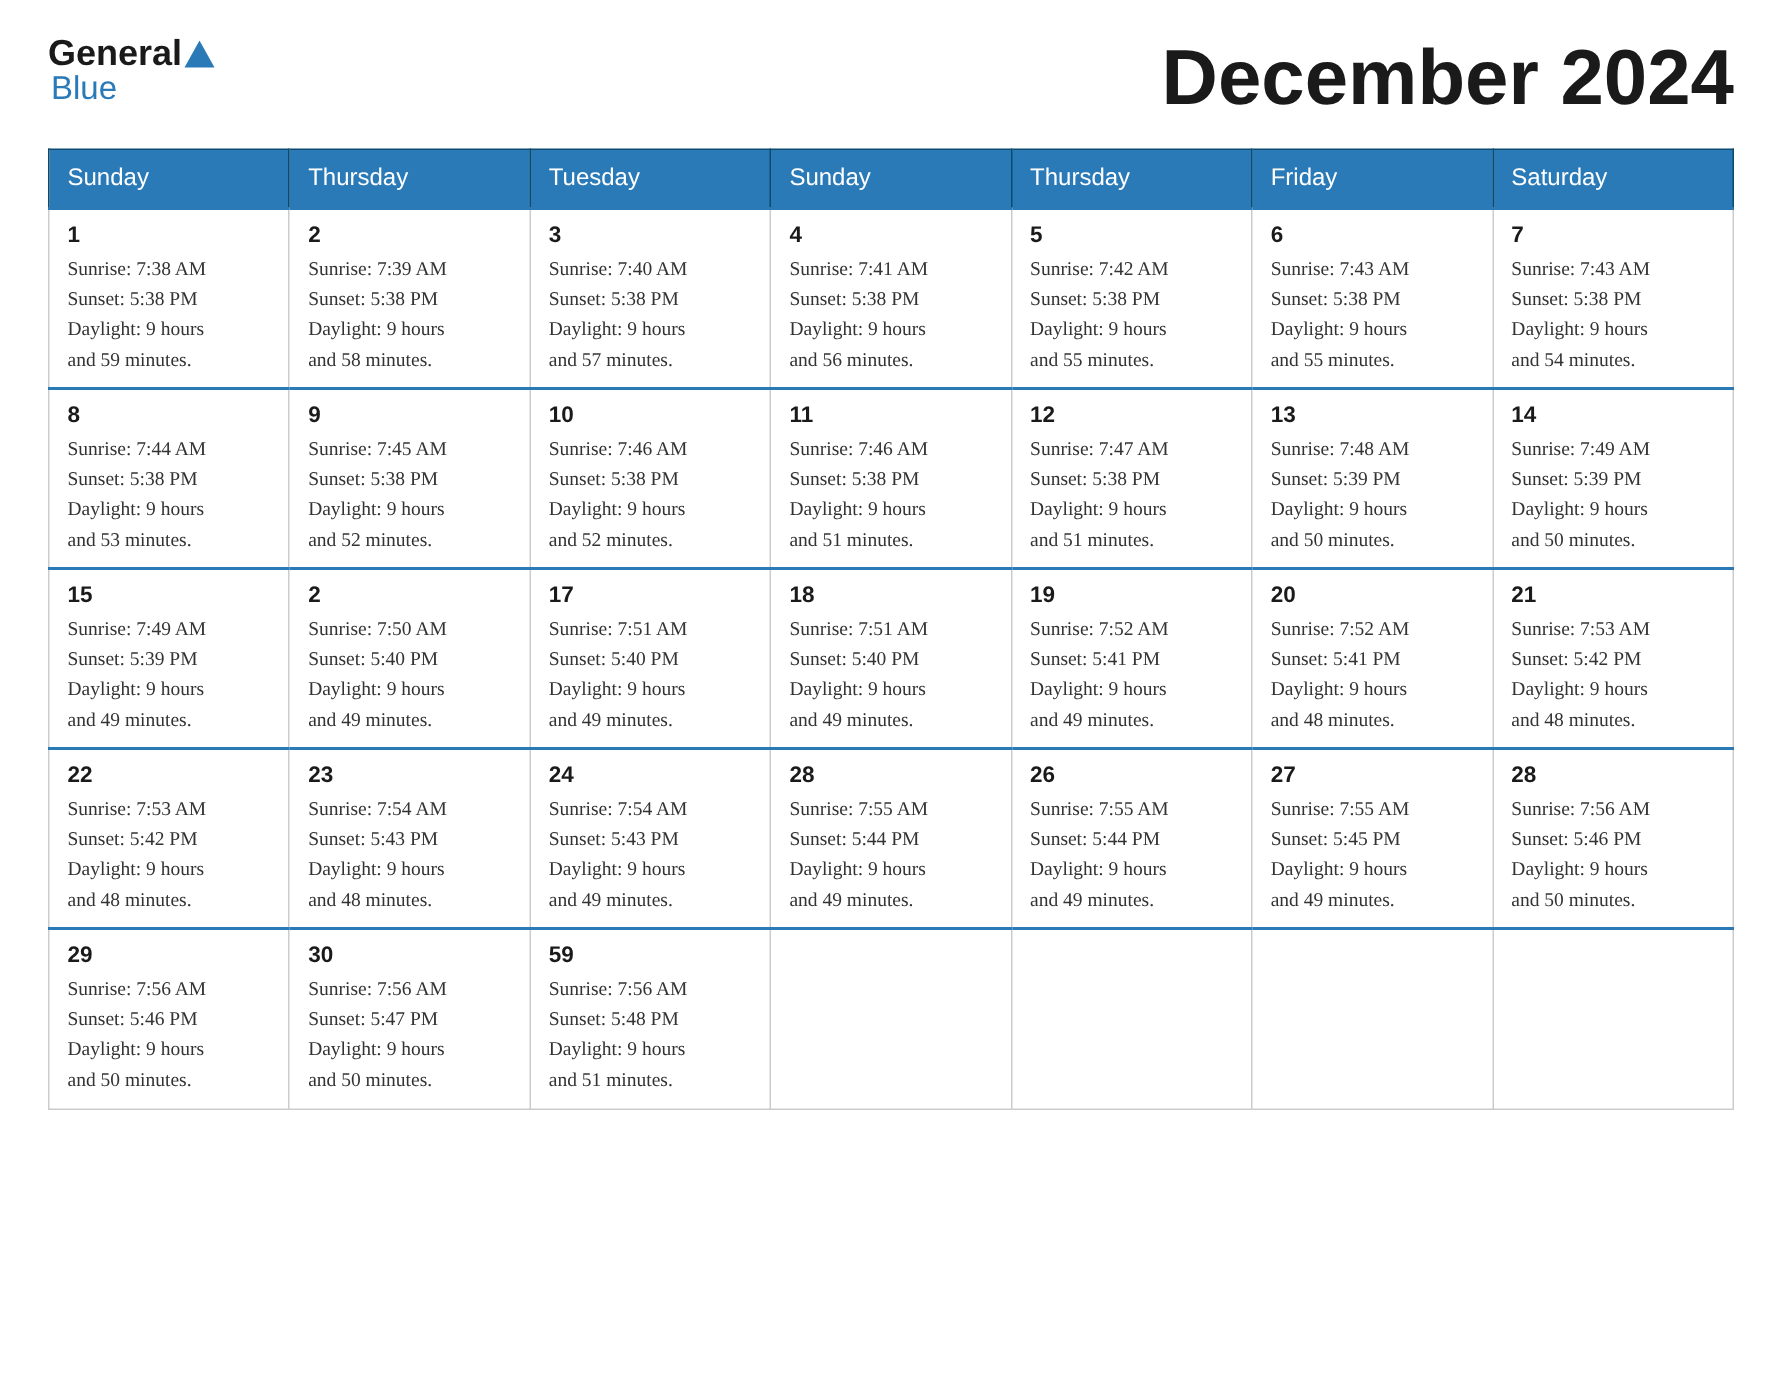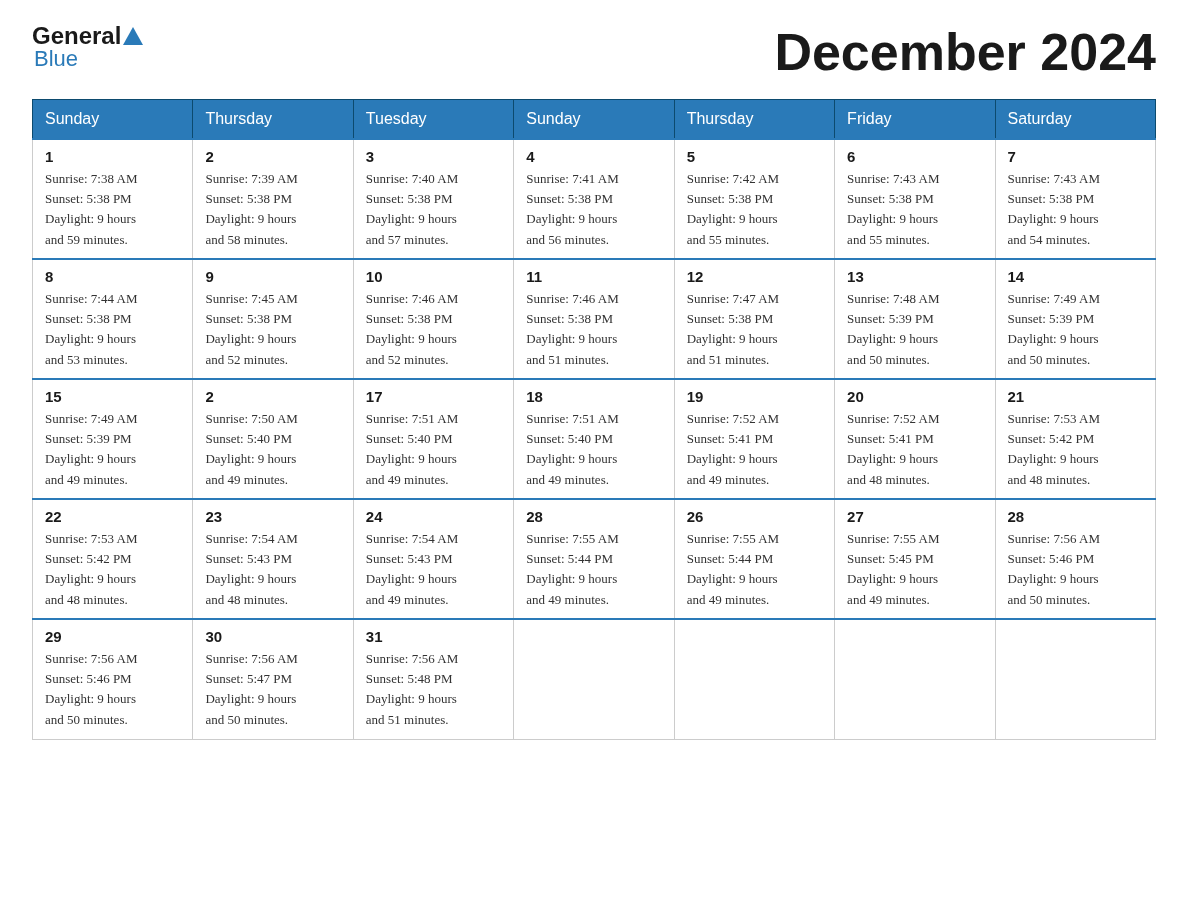--- a/index.html
+++ b/index.html
@@ -257,21 +257,21 @@
       <tr>
         <td>
           <span class="day-num">29</span>
           <span class="day-info">Sunrise: 7:56 AM<br>Sunset: 5:46 PM<br>Daylight: 9 hours<br>and 50 minutes.</span>
         </td>
         <td>
           <span class="day-num">30</span>
           <span class="day-info">Sunrise: 7:56 AM<br>Sunset: 5:47 PM<br>Daylight: 9 hours<br>and 50 minutes.</span>
         </td>
         <td>
-          <span class="day-num">31</span>
+          <span class="day-num">59</span>
           <span class="day-info">Sunrise: 7:56 AM<br>Sunset: 5:48 PM<br>Daylight: 9 hours<br>and 51 minutes.</span>
         </td>
         <td class="empty-cell"></td>
         <td class="empty-cell"></td>
         <td class="empty-cell"></td>
         <td class="empty-cell"></td>
       </tr>
     </tbody>
 </table>
 

